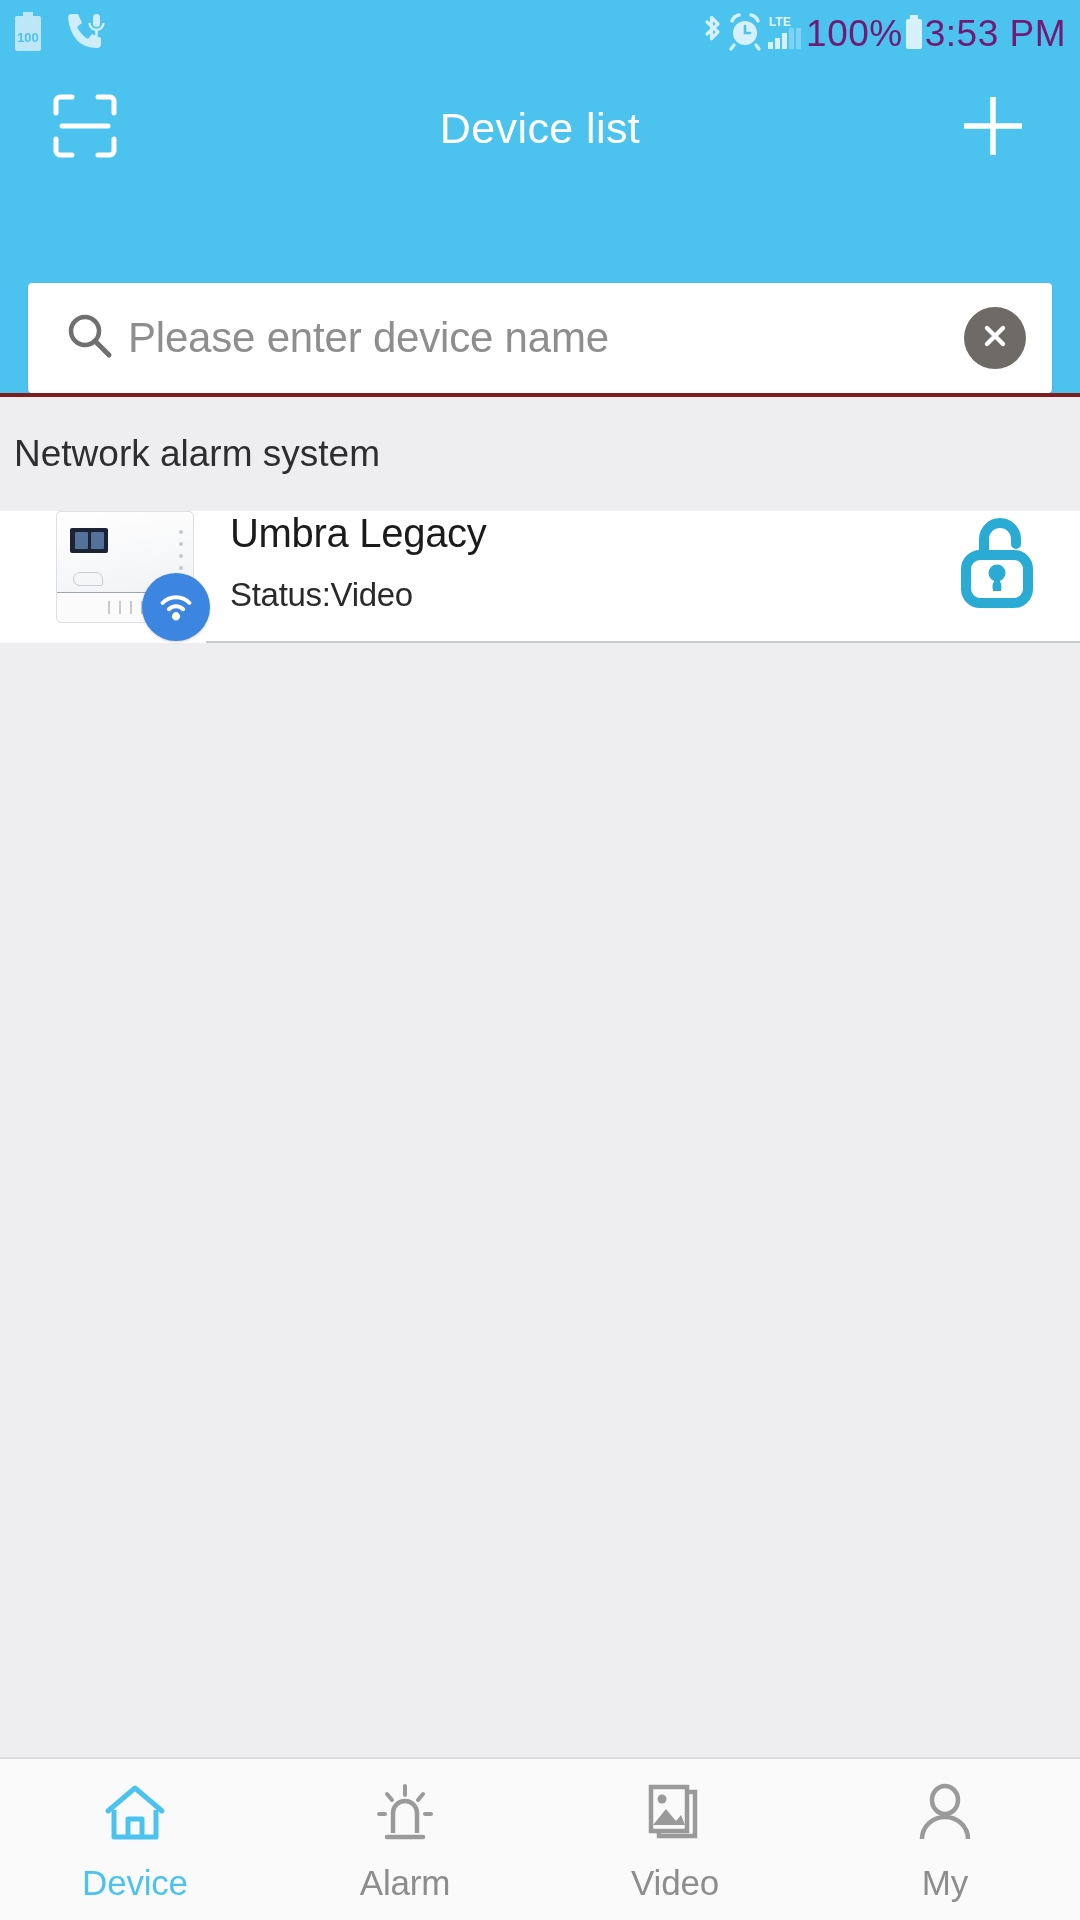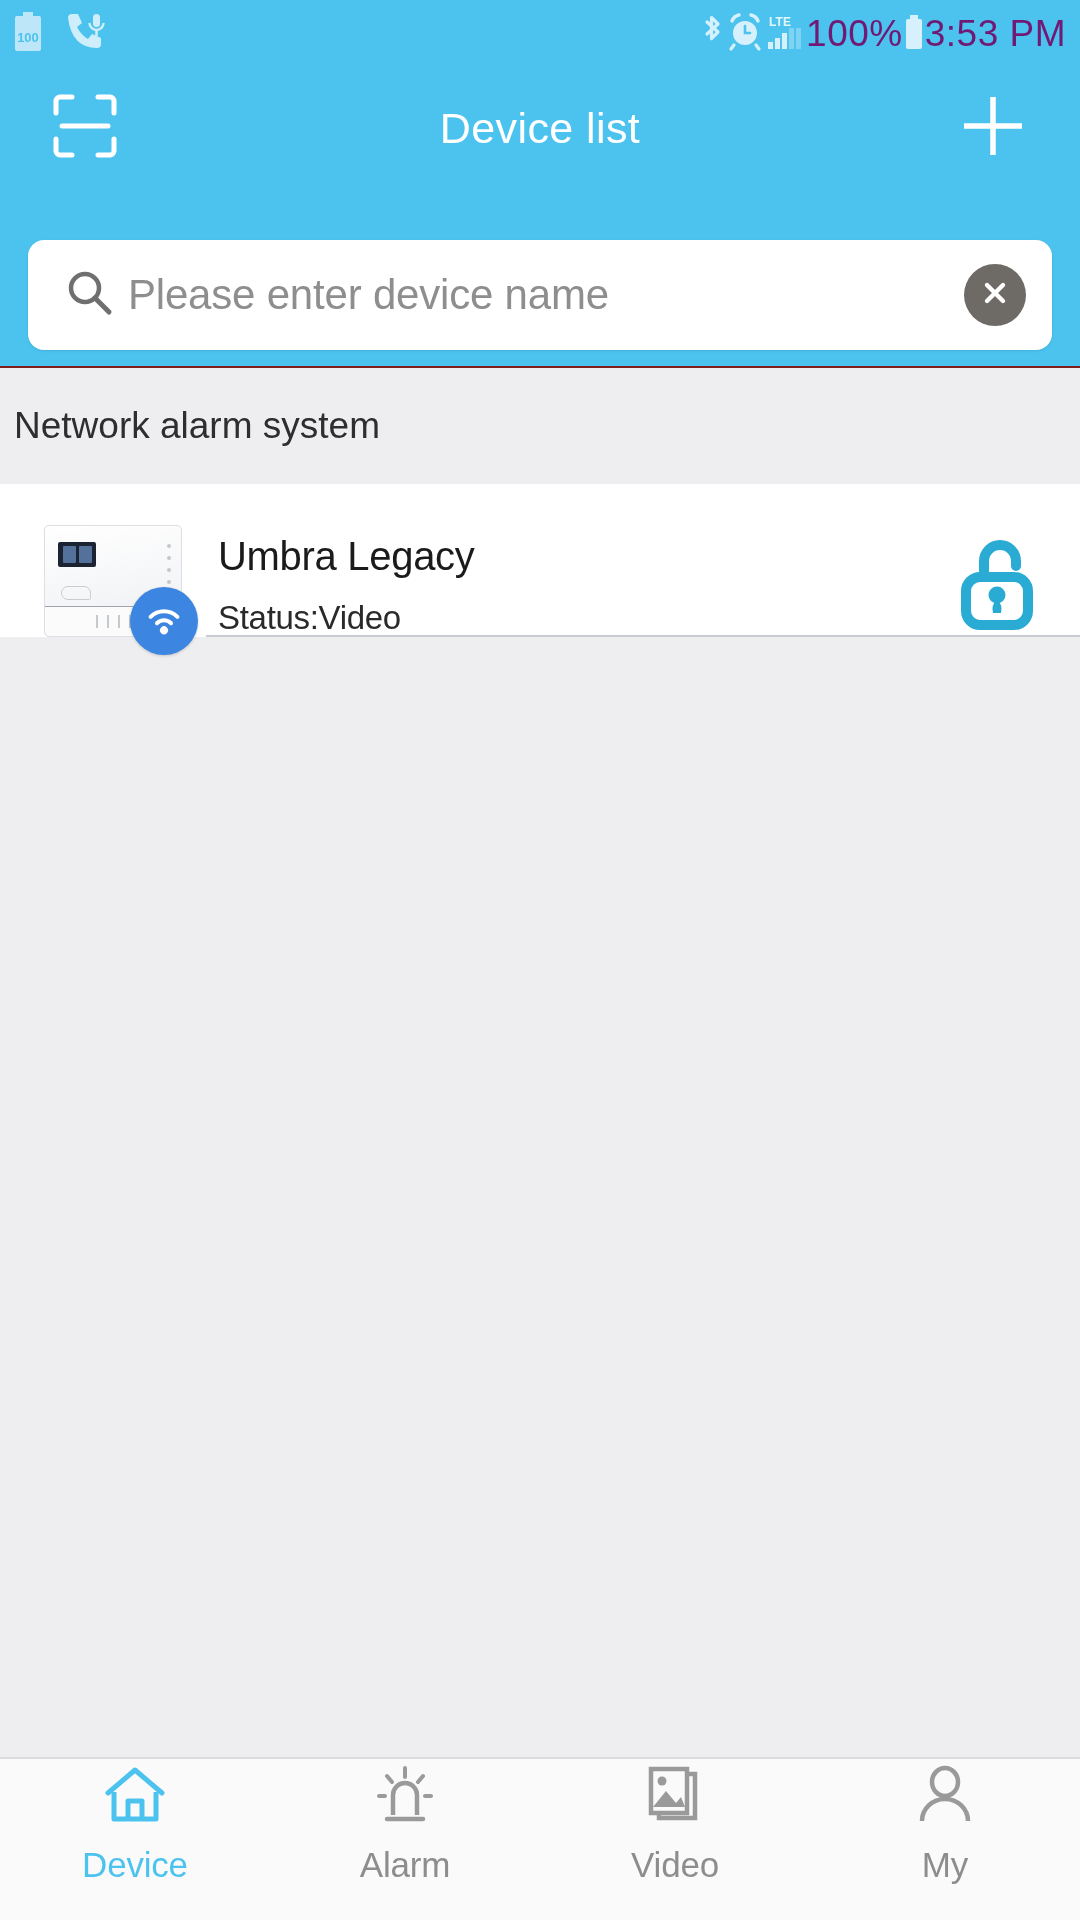--- a/index.html
+++ b/index.html
@@ -31,44 +31,45 @@
     position:absolute; left:0; right:0; text-align:center;
     font-size:43px; color:#ffffff; font-weight:400; letter-spacing:0.4px;
     pointer-events:none;
   }
   .hdr-btn { position:relative; z-index:2; display:flex; align-items:center; justify-content:center; }
   .hdr-btn.right { margin-left:auto; }
 
   
   .searchwrap { background:#4cc3ef; flex:0 0 178px; padding:52px 28px 0 28px; }
   .searchbox {
-    height:110px; background:#ffffff; border-radius:16px;
+    height:110px; background:#ffffff; border-radius:4px;
     display:flex; align-items:center; padding:0 26px 0 36px;
     box-shadow:0 1px 3px rgba(0,0,0,0.10);
+    margin-top:43px;
   }
   .search-ph {
     flex:1; font-size:42px; color:#8e8e8e; margin-left:12px;
     white-space:nowrap; overflow:hidden; letter-spacing:-0.2px;
   }
   .clear-btn {
     width:62px; height:62px; border-radius:50%; background:#6e6a66;
     display:flex; align-items:center; justify-content:center; flex:0 0 62px;
   }
 
   
   .content { flex:1 1 auto; background:#eeeef1; overflow:hidden; }
   .section-hdr {
     height:118px; display:flex; align-items:center;
     padding:0 14px; font-size:37px; color:#2e2e2e;
     background:#eeeef1;
-    border-top:2px solid #7f1d1d;
+    border-top:4px solid #7f1d1d;
   }
   .dev-row {
-    height:153px; background:#ffffff; display:flex; align-items:flex-end;
-    padding:0 34px 0 44px; position:relative;
+    height:132px; background:#ffffff; display:flex; align-items:flex-start;
+    padding:0 34px 0 56px; position:relative;
   }
   .dev-row::after {
     content:""; position:absolute; left:206px; right:0; bottom:0;
     height:2px; background:#c9cdd1;
   }
   .dev-thumb { position:relative; width:138px; height:112px; flex:0 0 138px; }
   .dev-info { flex:1; margin-left:36px; display:flex; flex-direction:column; gap:20px; }
   .dev-name { font-size:40px; color:#1b1b1b; letter-spacing:-0.3px; }
   .dev-status { font-size:33px; color:#2a2a2a; letter-spacing:-0.3px; }
   .lock-wrap { flex:0 0 auto; display:flex; align-items:center; justify-content:center; }
@@ -104,21 +105,21 @@
     box-shadow:0 1px 3px rgba(0,0,0,.18);
   }
 
   
   .tabbar {
     flex:0 0 163px; background:#fafafa;
     border-top:2px solid #dcdcdc; display:flex;
   }
   .tab {
     flex:1; display:flex; flex-direction:column;
-    align-items:center; justify-content:flex-start; gap:20px;
+    align-items:center; justify-content:center; gap:20px;
   }
   .tab-label { font-size:35px; color:#8d8d8d; letter-spacing:-0.2px; }
   .tab.active .tab-label { color:#4cc3ef; }
   .tab-ico { height:66px; display:flex; align-items:flex-end; }
 </style>
 </head>
 <body>
 
 <div id="app">
 

